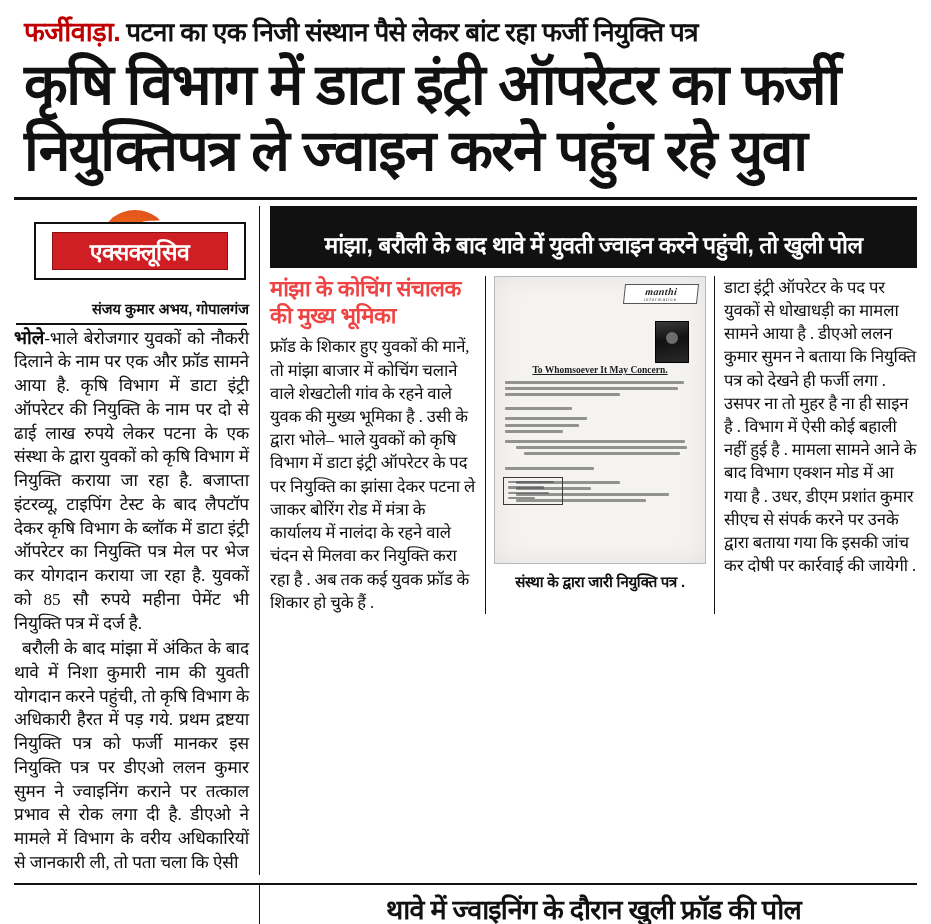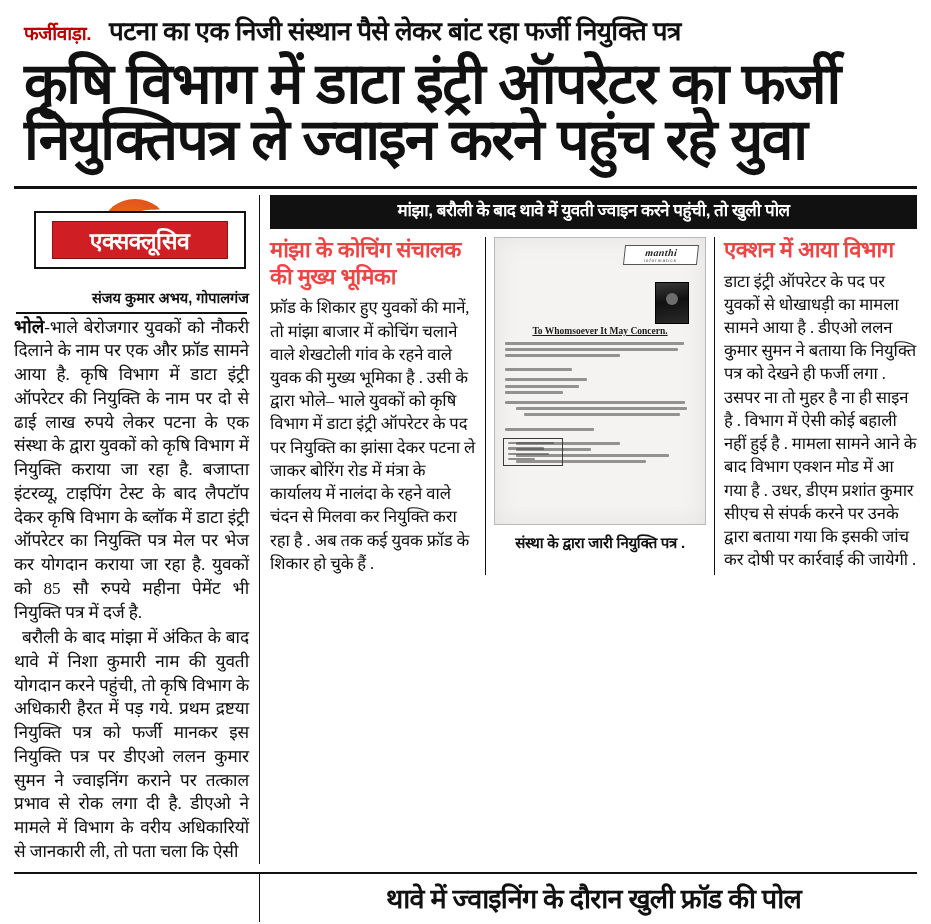--- a/index.html
+++ b/index.html
@@ -27,23 +27,23 @@
     display: flex;
     align-items: baseline;
     padding: 12px 4px 2px 14px;
     white-space: nowrap;
     overflow: hidden;
   }
   .kicker-tag {
     color: #c00000;
     font-family: "Liberation Sans", "DejaVu Sans", sans-serif;
     font-weight: bold;
-    font-size: 19px;
+    font-size: 27px;
     letter-spacing: -0.5px;
-    margin-right: 18px;
+    margin-right: 6px;
   }
   .kicker-text {
     color: #111;
     font-family: "Liberation Sans", "DejaVu Sans", sans-serif;
     font-weight: bold;
     font-size: 26px;
     letter-spacing: -0.6px;
   }
 
   
@@ -55,21 +55,21 @@
     line-height: 0.98;
   }
   .headline .hl-line {
     font-size: 57px;
     letter-spacing: -1.6px;
     white-space: nowrap;
     display: block;
     transform: scaleX(1.0);
     transform-origin: left center;
   }
-  .headline .hl-line.l2 { }
+  .headline .hl-line.l2 { margin-top: 10px; }
 
   .rule-thick {
     border-top: 3px solid #111;
     margin: 14px 4px 0 4px;
   }
 
   
   .main-grid {
     display: flex;
     margin-top: 6px;
@@ -164,23 +164,23 @@
     flex: 1 1 auto;
     padding-left: 10px;
     min-width: 0;
   }
 
   .black-bar {
     background: #111111;
     color: #ffffff;
     font-family: "Liberation Sans", "DejaVu Sans", sans-serif;
     font-weight: bold;
-    font-size: 17px;
+    font-size: 23px;
     text-align: center;
-    padding: 3px 4px 8px 4px;
+    padding: 22px 4px 8px 4px;
     letter-spacing: -0.5px;
     white-space: nowrap;
     overflow: hidden;
   }
 
   .tri-cols {
     display: flex;
     margin-top: 8px;
   }
   .tri-col {
@@ -419,21 +419,20 @@
               <div class="ln" style="width:80%"></div>
               <div class="ln" style="width:62%"></div>
               <div class="ln" style="width:70%"></div>
               <div class="ln" style="width:46%"></div>
             </div>
           </div>
           <div class="doc-caption">संस्था के द्वारा जारी नियुक्ति पत्र .</div>
         </div>
 
         <div class="tri-col c3">
-          <div class="sub-head">एक्शन में आया विभाग</div>
           <div class="col-body">डाटा इंट्री ऑपरेटर के पद पर युवकों से धोखाधड़ी का मामला सामने आया है . डीएओ ललन कुमार सुमन ने बताया कि नियुक्ति पत्र को देखने ही फर्जी लगा . उसपर ना तो मुहर है ना ही साइन है . विभाग में ऐसी कोई बहाली नहीं हुई  है . मामला सामने आने के बाद विभाग एक्शन मोड में आ गया है . उधर, डीएम प्रशांत कुमार सीएच से संपर्क करने पर उनके द्वारा बताया गया कि इसकी जांच कर दोषी पर कार्रवाई की जायेगी .</div>
         </div>
 
       </div>
     </div>
   </div>
 
   <div class="sec-rule"></div>
 
   <div class="bottom-wrap">

